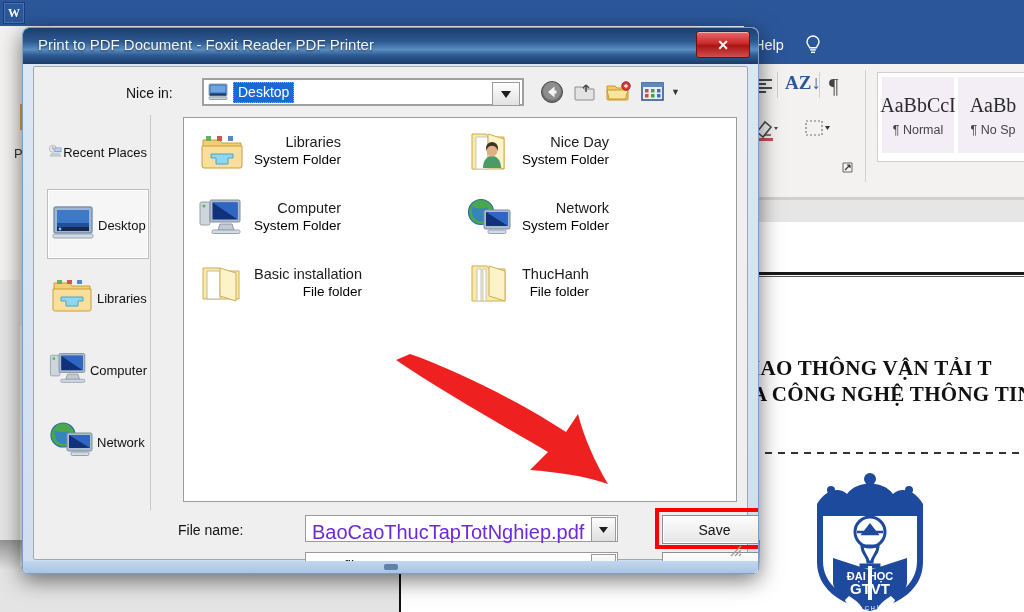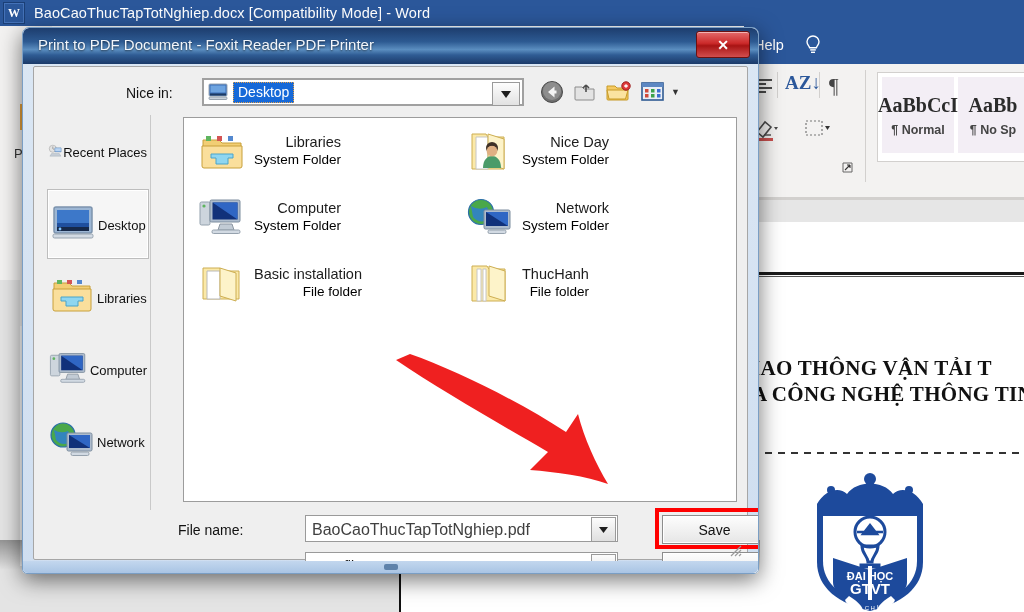--- a/index.html
+++ b/index.html
@@ -64,21 +64,21 @@
   #icon-borders{left:58px;top:54px;}
   .sepv{position:absolute;width:1px;background:#d2d0ce;}
   #dlg-launcher{position:absolute;left:97px;top:98px;width:12px;height:12px;}
   #ribbon-group-sep{position:absolute;left:120px;top:6px;width:1px;height:112px;background:#d2d0ce;}
 
   #styles-gallery{
     position:absolute;left:132px;top:8px;width:150px;height:88px;
     background:#fff;border:1px solid #d2d0ce;display:flex;
   }
   .style-item{width:72px;height:76px;margin:4px 0 0 4px;background:#f3eef5;
-    display:flex;flex-direction:column;align-items:center;justify-content:center;font-weight:bold;}
+    display:flex;flex-direction:column;align-items:center;justify-content:center;}
   .style-preview{font-family:"Liberation Serif",serif;font-size:20px;color:#2b2b2b;}
   .style-name{font-size:12.5px;color:#444;margin-top:6px;white-space:nowrap;}
 
   #ribbon-bottom-line{position:absolute;left:744px;top:197px;width:280px;height:3px;background:#d2d0ce;}
   #doc-gray-band{position:absolute;left:744px;top:200px;width:280px;height:22px;background:#e6e6e6;border-bottom:1px solid #bdbdbd;}
 
   
   #doc-page{
     position:absolute;left:752px;top:222px;width:272px;height:390px;background:#fff;
   }
@@ -190,21 +190,21 @@
   .fl-text{padding-top:3px;}
   .fl-name{font-size:14.5px;color:#1c1c1c;line-height:18px;white-space:nowrap;}
   .fl-sub{font-size:13.5px;color:#000000;line-height:17px;white-space:nowrap;}
 
   
   #fname-label{position:absolute;left:155px;top:494px;font-size:14px;color:#111;}
   #fname-input{
     position:absolute;left:282px;top:487px;width:313px;height:27px;
     background:#fff;border:1px solid #9a9a9a;box-sizing:border-box;
   }
-  #fname-value{position:absolute;left:6px;top:5px;font-size:16px;color:#404040;}
+  #fname-value{position:absolute;left:6px;top:5px;font-size:20px;color:#6d28d9;}
   .combo-arrow{
     position:absolute;right:1px;top:1px;width:23px;height:23px;
     background:linear-gradient(to bottom,#fcfcfc,#dfdfdf);
     border:1px solid #9a9a9a;display:flex;align-items:center;justify-content:center;
     font-size:9px;color:#222;
   }
   #ftype-label{position:absolute;left:155px;top:530px;font-size:14px;color:#111;}
   #ftype-input{
     position:absolute;left:282px;top:524px;width:313px;height:27px;
     background:#fff;border:1px solid #9a9a9a;box-sizing:border-box;
@@ -245,21 +245,20 @@
 </style>
 </head>
 <body>
 
 <div class="root">
 
   <div id="word-app">
 
     <div id="word-titlebar">
       <div id="word-logo">W</div>
-      <div id="word-title-text">BaoCaoThucTapTotNghiep.docx [Compatibility Mode] - Word</div>
     </div>
 
     <div id="word-left-blue"></div>
     <div id="word-left-panel"></div>
     <div id="ribbon-left-strip">
       <div id="ribbon-left-orange"></div>
       <div id="paste-label">P</div>
     </div>
     <div id="word-left-gray"></div>
 

